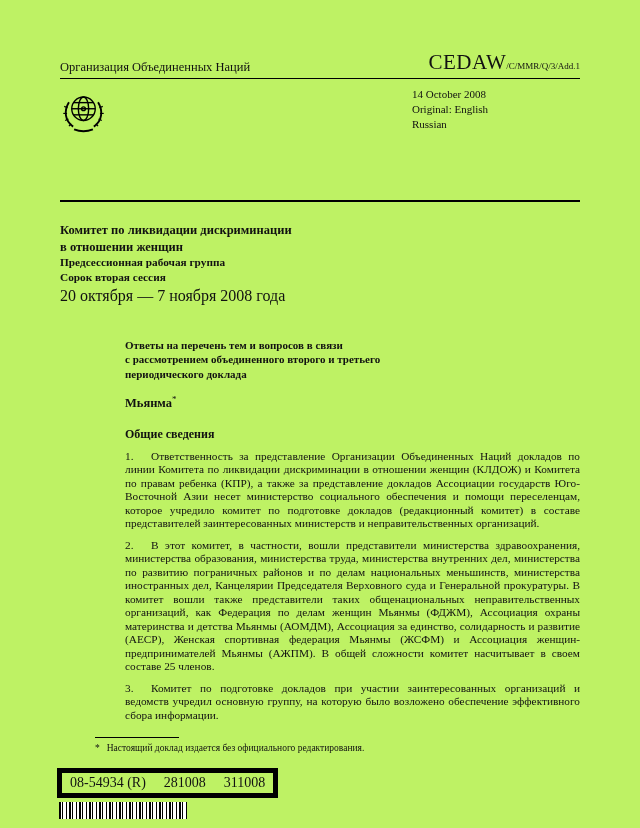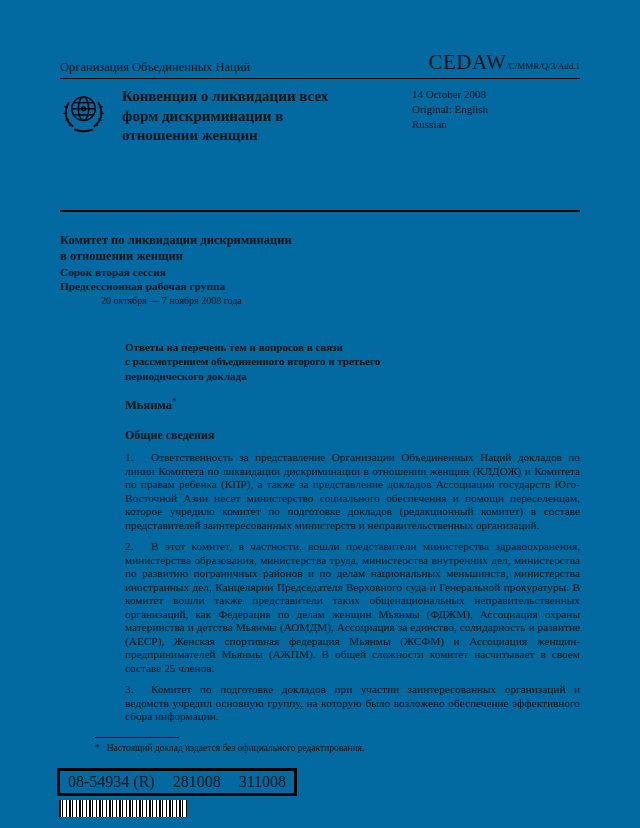--- a/index.html
+++ b/index.html
@@ -3,56 +3,56 @@
 <meta charset="utf-8">
 <style>
   * { box-sizing: border-box; }
   html, body { margin: 0; padding: 0; }
   body {
     width: 640px; height: 828px;
     background: #ffffff;
     font-family: "Liberation Serif", "DejaVu Serif", serif;
     color: #111;
   }
-  .page { position: relative; width: 640px; height: 828px; background: #0369a1; overflow: hidden; }
+  .page { position: relative; width: 640px; height: 828px; background: #bef264; overflow: hidden; }
 
   .header-row { display: flex; justify-content: space-between; align-items: flex-end; margin: 50px 60px 0; }
   .org-name { font-size: 12.5px; }
   .doc-symbol { white-space: nowrap; }
   .cedaw { font-size: 21px; letter-spacing: .5px; }
   .symbol-suffix { font-size: 9px; }
   .header-rule { border-top: 1px solid #000; margin: 3px 60px 0; }
 
   .masthead { display: flex; align-items: flex-start; margin: 8px 60px 0; }
   .un-logo { width: 47px; height: 47px; margin-top: 2px; flex: 0 0 auto; }
   .conv-title { font-weight: bold; font-size: 15px; line-height: 1.3; margin-left: 15px; width: 270px; }
   .distr { margin-left: auto; width: 168px; font-size: 11px; line-height: 1.38; }
 
   .thick-rule { border-top: 2.5px solid #000; margin: 64px 60px 0; }
 
   .committee { margin: 20px 60px 0; line-height: 1.32; }
   .c-big { font-size: 12.5px; font-weight: bold; }
   .c-small { font-size: 11.3px; font-weight: bold; }
-  .c-reg { font-size: 10px; margin-left: 41px; }
+  .c-reg { font-size: 16px; }
 
   .content { margin: 0 60px 0 125px; }
   .doc-title { margin-top: 32px; font-size: 11px; font-weight: bold; line-height: 1.32; }
   .country { margin-top: 13px; font-size: 12.5px; font-weight: bold; }
   .country sup { font-size: 9px; font-weight: normal; }
   .section-heading { margin-top: 15px; font-size: 12px; font-weight: bold; }
   .para { margin: 8px 0 0 0; font-size: 11.3px; line-height: 13.5px; text-align: justify; }
   .pnum { display: inline-block; width: 26px; }
 
   .footnote { position: absolute; left: 95px; top: 737px; width: 430px; }
   .fn-rule { width: 84px; border-top: 1px solid #000; margin-bottom: 5px; }
   .fn-text { font-size: 9.5px; }
   .fn-marker { margin-right: 7px; }
 
   .footer { position: absolute; left: 57px; top: 768px; }
-  .footer-box { display: inline-block; border: 3px solid #000000; padding: 2px 8px; font-size: 16px; }
+  .footer-box { display: inline-block; border: 5px solid #000000; padding: 2px 8px; font-size: 14px; }
   .code { margin-left: 18px; }
   .barcode {
     margin-top: 4px; margin-left: 2px; width: 128px; height: 17px;
     background: repeating-linear-gradient(90deg,
       #000 0, #000 1.6px, #fff 1.6px, #fff 3px,
       #000 3px, #000 3.6px, #fff 3.6px, #fff 7px,
       #000 7px, #000 8.4px, #fff 8.4px, #fff 10px);
   }
 </style>
 </head>
@@ -85,39 +85,34 @@
         <path d="M16 40 l-7 -3"></path>
           <path d="M15 52 l-8 0"></path>
           <path d="M18 64 l-7 3"></path>
           <path d="M24 74 l-5 5"></path>
         <path d="M84 40 l7 -3"></path>
           <path d="M85 52 l8 0"></path>
           <path d="M82 64 l7 3"></path>
           <path d="M76 74 l5 5"></path>
       </g>
     </svg>
-    <div class="conv-title">
-      <div>Конвенция о ликвидации всех</div>
-      <div>форм дискриминации в</div>
-      <div>отношении женщин</div>
-    </div>
     <div class="distr">
       <div>14 October 2008</div>
       <div>Original: English</div>
       <div>Russian</div>
     </div>
   </div>
 
   <div class="thick-rule"></div>
 
   <div class="committee">
     <div class="c-big">Комитет по ликвидации дискриминации</div>
     <div class="c-big">в отношении женщин</div>
+    <div class="c-small">Предсессионная рабочая группа</div>
     <div class="c-small">Сорок вторая сессия</div>
-    <div class="c-small">Предсессионная рабочая группа</div>
     <div class="c-reg">20 октября — 7 ноября 2008 года</div>
   </div>
 
   <div class="content">
     <div class="doc-title">
       <div>Ответы на перечень тем и вопросов в связи</div>
       <div>с рассмотрением объединенного второго и третьего</div>
       <div>периодического доклада</div>
     </div>
 

